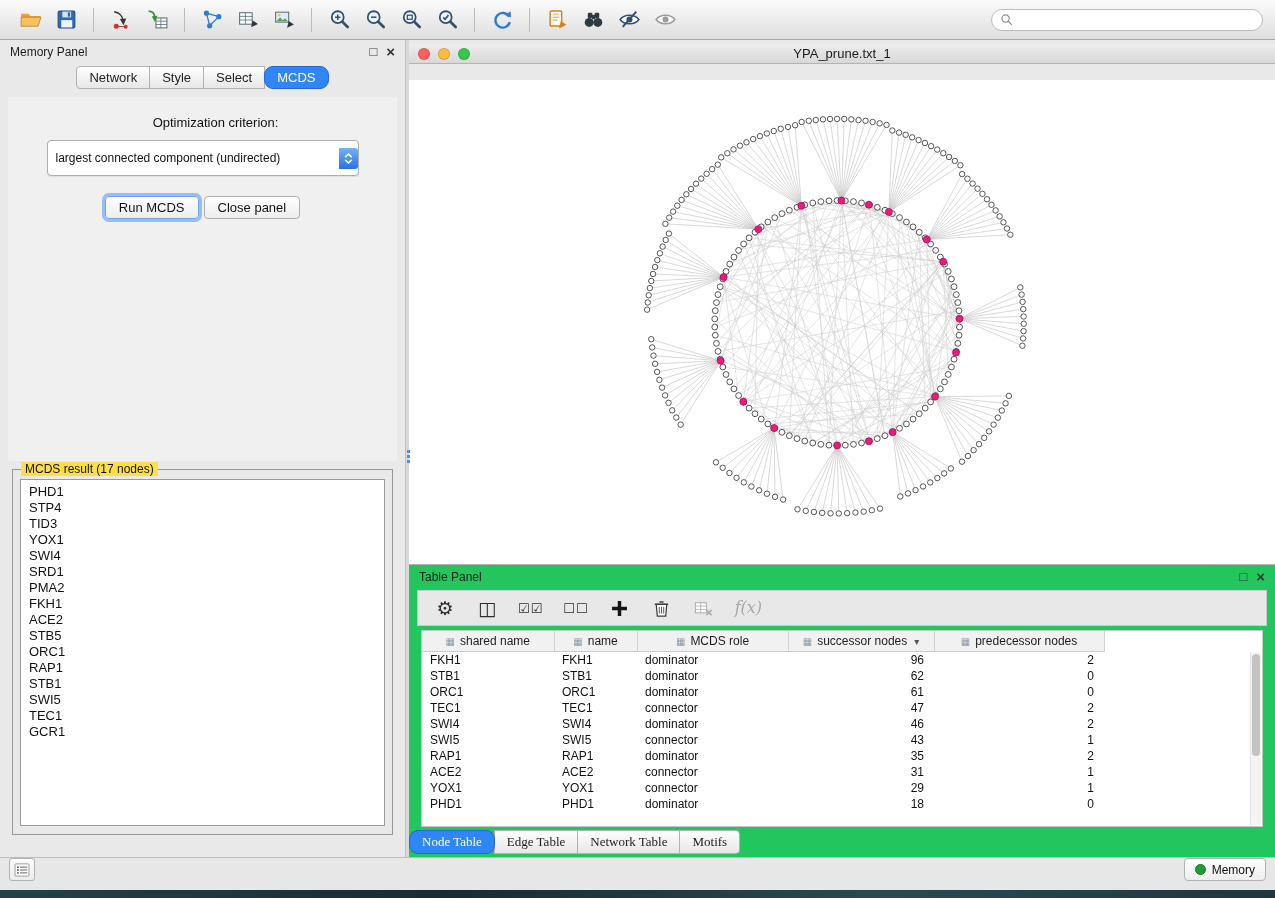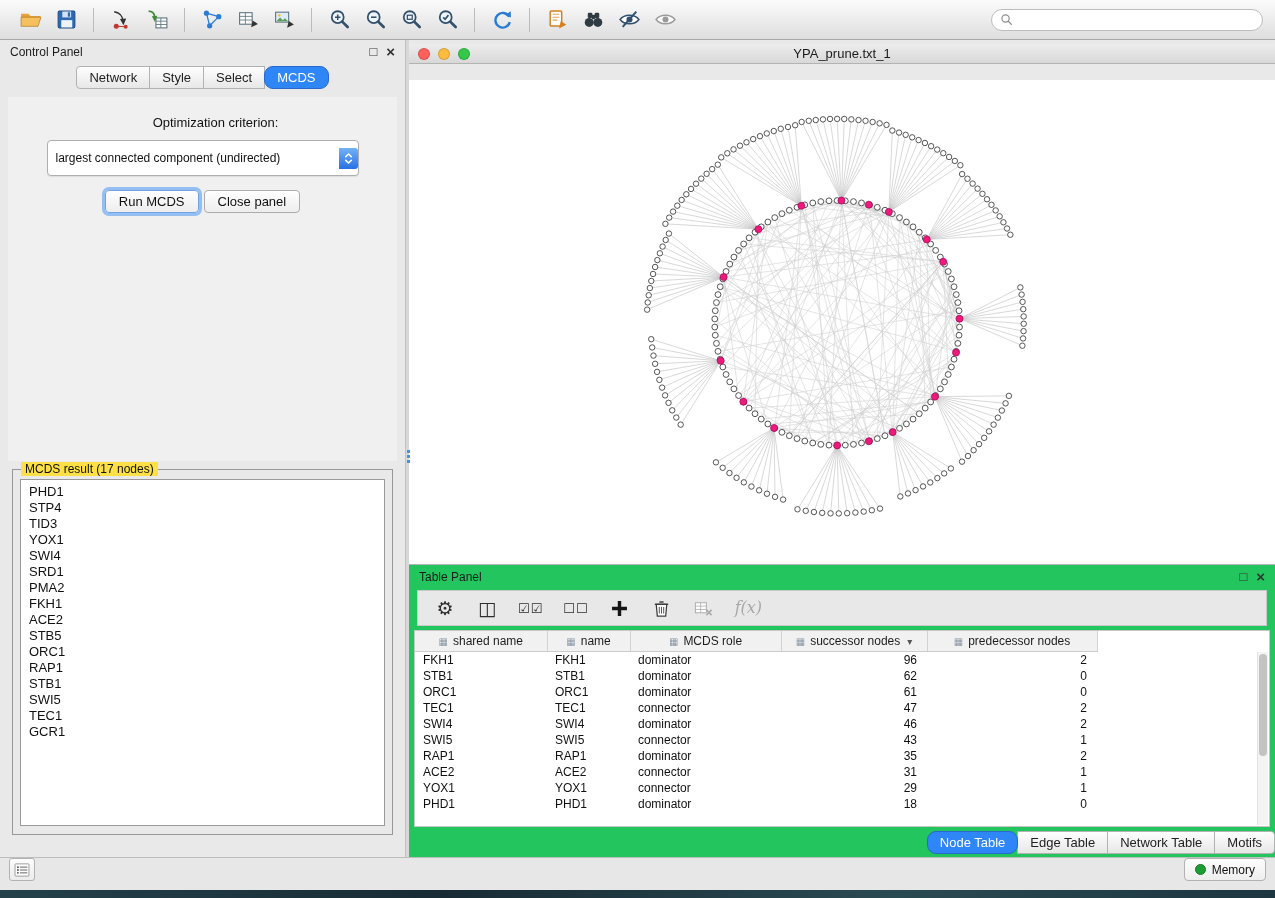--- a/index.html
+++ b/index.html
@@ -27,21 +27,21 @@
   .tabs-row { display:flex; justify-content:center; margin-top:2px; flex-shrink:0;align-items:flex-end; }
   .seg-tab { font-size:13px; padding:3px 12px; border:1px solid #b2b2b2; background:linear-gradient(#fefefe,#e7e7e7); color:#222; margin-left:-1px; cursor:pointer; font-family:inherit; }
   .seg-tab:first-child { border-radius:4px 0 0 4px; margin-left:0; }
   .seg-tab:last-child { border-radius:0 4px 4px 0; }
   .seg-tab.seg-active { background:#2f86f6; border-color:#2668cc; color:#fff; border-radius:9px; position:relative; z-index:1; }
   .cp-upper { flex:1; background:#f0f0f0; margin:8px 8px 6px; display:flex; flex-direction:column; align-items:center; }
   .cp-label { font-size:13px; color:#111; margin-top:18px;margin-left:26px; }
   .dropdown { width:312px; height:36px; margin-top:10px; background:#fff; border:1px solid #aeaeae; border-radius:4px; display:flex; align-items:center; cursor:pointer; box-shadow:0 1px 1px rgba(0,0,0,0.08); }
   .dropdown-text { flex:1; font-size:12px; padding:0 8px; white-space:nowrap; overflow:hidden; color:#111; }
   .dropdown-cap { width:19px; height:21px; background:linear-gradient(#72b2f8,#2a6fe4); border-radius:0 3px 3px 0; display:flex; align-items:center; justify-content:center; flex-shrink:0; }
-  .cp-buttons { display:flex; gap:5px; margin-top:14px; }
+  .cp-buttons { display:flex; gap:5px; margin-top:20px; }
   .btn { font-size:13px; padding:3px 13px; border:1px solid #adadad; border-radius:4px; background:linear-gradient(#ffffff,#ededed); cursor:pointer; color:#111; font-family:inherit; }
   .btn-focus { box-shadow:0 0 0 3px rgba(100,165,245,0.65); border-color:#6ea3e8; }
   .mcds-group { position:relative; border:1px solid #979797; margin:2px 12px 22px; height:366px; padding:9px 7px 8px; flex-shrink:0; }
   .mcds-legend { position:absolute; top:-8px; left:8px; background:#fde047; padding:0 4px; font-size:12px; color:#111; }
   .mcds-listbox { background:#fff; border:1px solid #9a9a9a; height:100%; overflow:hidden; padding:4px 0; }
   .mcds-item { font-size:13px; line-height:16px; padding:0 8px; color:#111; }
 
   
   .splitter { width:4px; background:#d8d8d8; border-left:1px solid #c2c2c2; position:relative; cursor:col-resize; flex-shrink:0; }
   .splitter .grip { position:absolute; top:408px; left:0; width:4px; }
@@ -58,30 +58,30 @@
   .net-canvas svg { width:100%; height:100%; display:block; }
 
   
   .table-panel { flex:1; display:flex; flex-direction:column; background:#22c55e; border-top:1px solid #b3b3b3; min-height:0; }
   .tp-toolbar { height:36px; margin:1px 8px 4px; background:#e8e8e8; border:1px solid #c9c9c9; display:flex; align-items:center; padding:0 16px; gap:20px; flex-shrink:0; }
   .tp-tool { background:none; border:none; cursor:pointer; display:flex; align-items:center; justify-content:center; min-width:22px; height:26px; padding:0; font-family:inherit; }
   .g-gear { font-size:19px; color:#2e2e2e; line-height:1; }
   .g-col  { font-size:19px; color:#2e2e2e; line-height:1; }
   .g-check { font-size:13px; color:#2e2e2e; letter-spacing:1px; line-height:1; }
   .g-fx { font-family:"DejaVu Serif","Liberation Serif",serif; font-style:italic; color:#a8a8a8; font-size:16px; line-height:1; }
-  .table-wrap { flex:1; background:#fff; margin:0 5px; border:1px solid #c6c6c6; position:relative; overflow:hidden; min-height:0; }
+  .table-wrap { flex:1; background:#fff; margin:0 12px; border:1px solid #c6c6c6; position:relative; overflow:hidden; min-height:0; }
   table.node-table { border-collapse:collapse; table-layout:fixed; }
   .node-table th { background:#f1f1f1; border-right:1px solid #d2d2d2; border-bottom:1px solid #cccccc; font-weight:normal; height:20px; font-size:12px; color:#1d1d1d; white-space:nowrap; overflow:hidden; text-align:center; padding:0 4px; cursor:pointer; }
   .hdr-grid { color:#8a97a5; font-size:10px; margin-right:5px; }
   .hdr-caret { color:#555; font-size:10px; margin-left:7px; }
   .node-table td { font-size:12px; line-height:16px; height:16px; padding:0 10px 0 8px; white-space:nowrap; overflow:hidden; color:#111; }
   .node-table td.num { text-align:right; }
   .v-scroll { position:absolute; top:21px; right:1px; bottom:1px; width:11px; background:#f4f4f4; border-left:1px solid #e2e2e2; }
   .v-thumb { position:absolute; top:2px; left:1px; width:8px; height:102px; background:#c3c3c3; border-radius:4px; }
-  .tp-tabs { height:30px; display:flex; align-items:center; justify-content:flex-end; flex-shrink:0; }
+  .tp-tabs { height:30px; display:flex; align-items:center; justify-content:flex-start; flex-shrink:0;font-family:Liberation Serif, serif; }
 
   
   .statusbar { height:33px; flex-shrink:0; background:#e7e7e7; border-top:1px solid #bdbdbd; display:flex; align-items:flex-start; padding:0 9px; }
   .sb-left-btn { width:26px; height:23px; background:linear-gradient(#fcfcfc,#ececec); border:1px solid #b2b2b2; border-radius:3px; display:flex; align-items:center; justify-content:center; cursor:pointer; padding:0; }
   .memory-btn { margin-left:auto; height:23px; display:flex; align-items:center; gap:6px; background:linear-gradient(#fdfdfd,#eeeeee); border:1px solid #b2b2b2; border-radius:4px; padding:0 10px; font-size:12px; color:#111; cursor:pointer; font-family:inherit; }
   .memory-dot { width:11px; height:11px; border-radius:50%; background:#1d9e33; border:1px solid #157a26; }
 
   .desktop-strip { height:8px; flex-shrink:0; background:linear-gradient(90deg,#24414a,#182b34 35%,#2a4a52 70%,#1d3640); }
 </style>
 </head>
@@ -220,21 +220,21 @@
         <line x1="12.8" y1="12.8" x2="17" y2="17" stroke="#8d8d8d" stroke-width="1.8" stroke-linecap="round"></line>
       </svg>
       <input type="text" placeholder="" style="">
     </div>
   </div>
 
   <div class="main">
 
     <div class="control-panel">
       <div class="panel-header">
-        <span>Control Panel</span>
+        <span>Memory Panel</span>
         <span class="win-btns">
           <button class="win-btn">□</button>
           <button class="win-btn close">×</button>
         </span>
       </div>
       <div class="tabs-row" id="cp-tabs">
           <button class="seg-tab">Network</button>
           <button class="seg-tab">Style</button>
           <button class="seg-tab">Select</button>
           <button class="seg-tab seg-active">MCDS</button>

